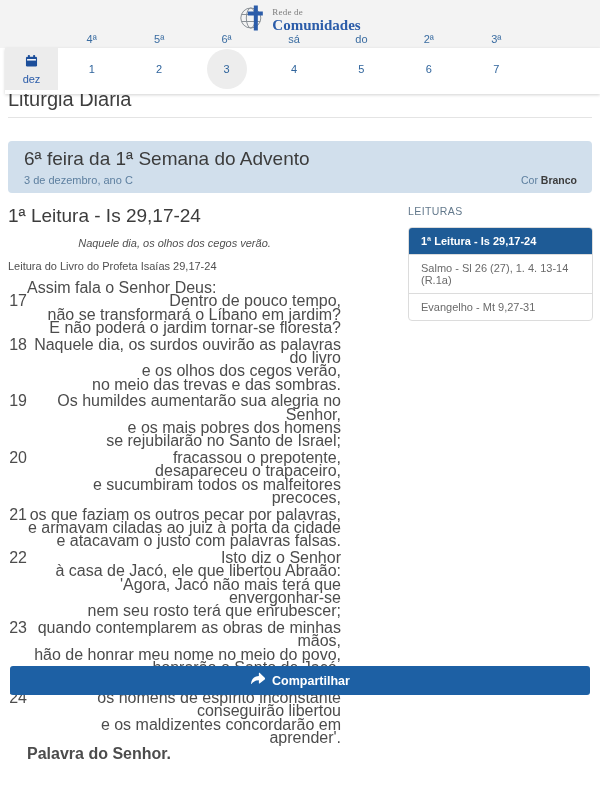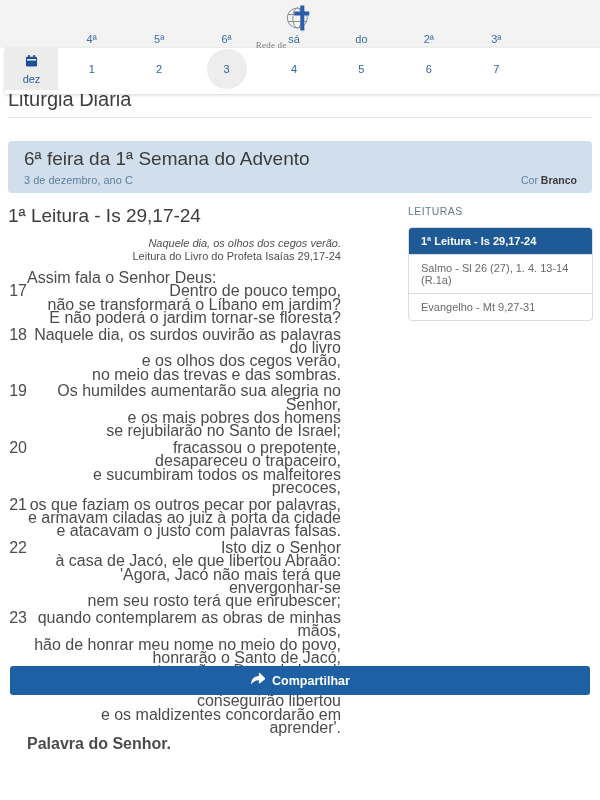--- a/index.html
+++ b/index.html
@@ -2,21 +2,21 @@
 <html style="--accent: #1d60a4; --active-bg: #1e5b96; --event-bg: #d1dfec; --dark-blue: #2b5ca9;"><head>
 <meta charset="utf-8">
 <style>
   * { margin:0; padding:0; box-sizing:border-box; }
   html,body { background:#fff; }
   body { font-family:"Liberation Sans", sans-serif; }
   .page { position:relative; width:600px; height:800px; background:#fff; overflow:hidden; margin:0 auto; }
 
   
   .top-strip { position:absolute; left:0; top:0; width:600px; height:48px; background:#f3f3f3; z-index:2; }
-  .logo { position:absolute; left:50%; top:4px; transform:translateX(-50%); display:flex; align-items:center; gap:5px; cursor:pointer;flex-direction:column; }
+  .logo { position:absolute; left:50%; top:4px; transform:translateX(-50%); display:flex; align-items:center; gap:5px; cursor:pointer; }
   .logo-text { font-family:"Liberation Serif", serif; line-height:1; }
   .logo-top { font-size:9px; color:#7d7d7d; letter-spacing:.2px; }
   .logo-bottom { font-size:15px; font-weight:bold; color:var(--dark-blue,#1d4f94); margin-top:1px; }
   .weekday-row { position:absolute; left:58px; top:33px; width:472px; height:14px; display:flex; }
   .wd { flex:1; text-align:center; font-size:11px; color:#3a6ca1; }
 
   
   .cal-panel { position:absolute; left:5px; top:48px; width:595px; height:46px; background:#fff;
                box-shadow:0 1px 3px rgba(0,0,0,.18); z-index:5; display:flex; align-items:flex-start; }
   .dez-box { width:53px; height:42px; background:#ececec; display:flex; flex-direction:column;
@@ -35,22 +35,22 @@
   .event-box { position:absolute; left:8px; top:141px; width:584px; height:52px;
                background:var(--event-bg,#d1dfec); border-radius:4px; }
   .event-title { position:absolute; left:16px; top:7px; font-size:19px; color:#3c3c3c; }
   .event-subtitle { position:absolute; left:16px; top:33px; font-size:11px; color:#5d7f9f; }
   .event-color { position:absolute; right:15px; top:33px; font-size:10.5px; color:#5d7f9f; }
   .event-color b { color:#3c3c3c; }
 
   
   .reading { position:absolute; left:8px; top:205px; width:333px; color:#4c4c4c; }
   .reading-title { font-size:19px; font-weight:500; color:#3c3c3c; }
-  .epigraph { margin-top:10px; text-align:right; font-style:italic; font-size:11px; color:#4f4f4f; }
-  .source { margin-top:1px; text-align:right; font-size:11px; color:#4f4f4f; }
+  .epigraph { margin-top:10px; text-align:center; font-style:italic; font-size:11px; color:#4f4f4f; }
+  .source { margin-top:11px; text-align:left; font-size:11px; color:#4f4f4f; }
   .scripture { margin-top:9px; font-size:16px; line-height:13.4px; }
   .intro { padding-left:19px; }
   .verse { display:flex; margin-bottom:3px;text-align:right; }
   .verse:first-of-type { margin-bottom:3px; }
   .vnum { width:19px; flex:none; }
   .vlines { flex:1; }
   .closing { padding-left:19px; font-weight:bold; }
 
   
   .sidebar { position:absolute; left:408px; top:205px; width:185px; }

